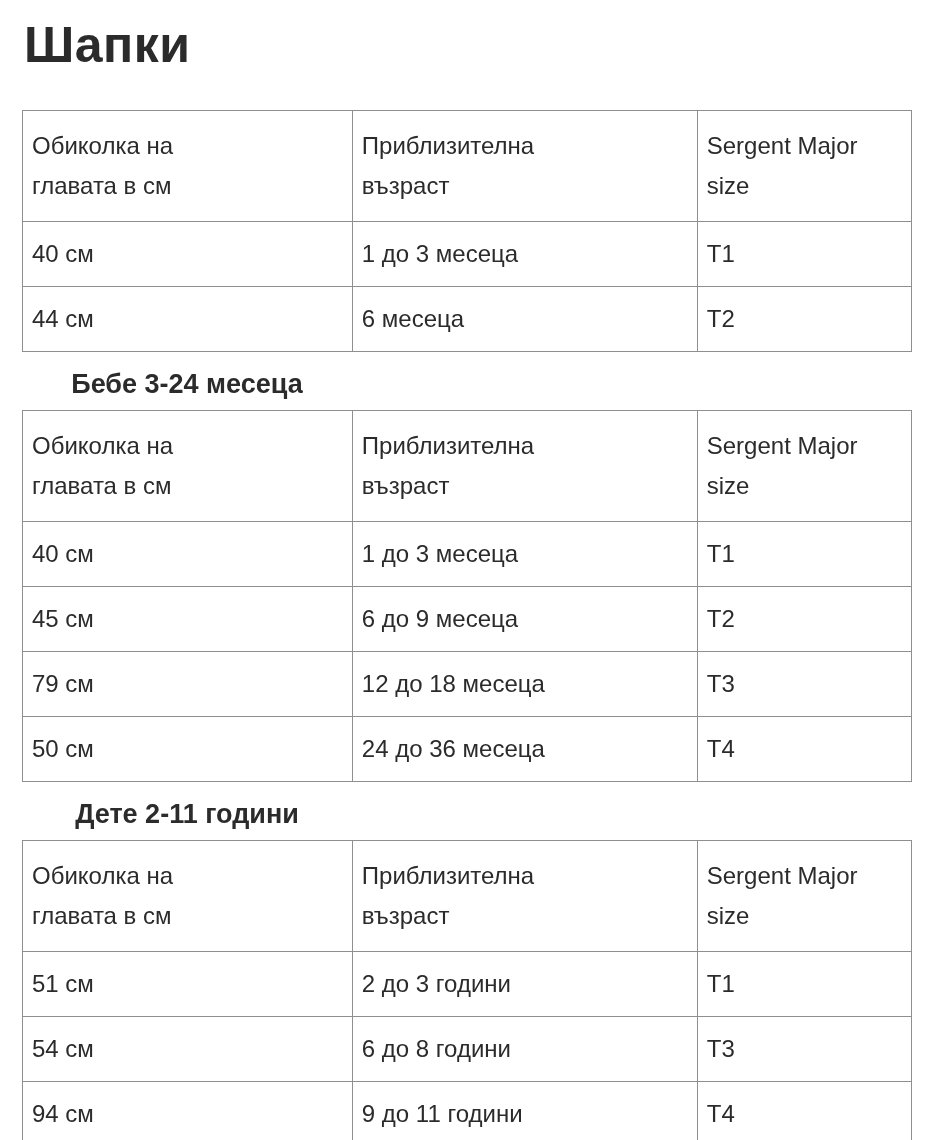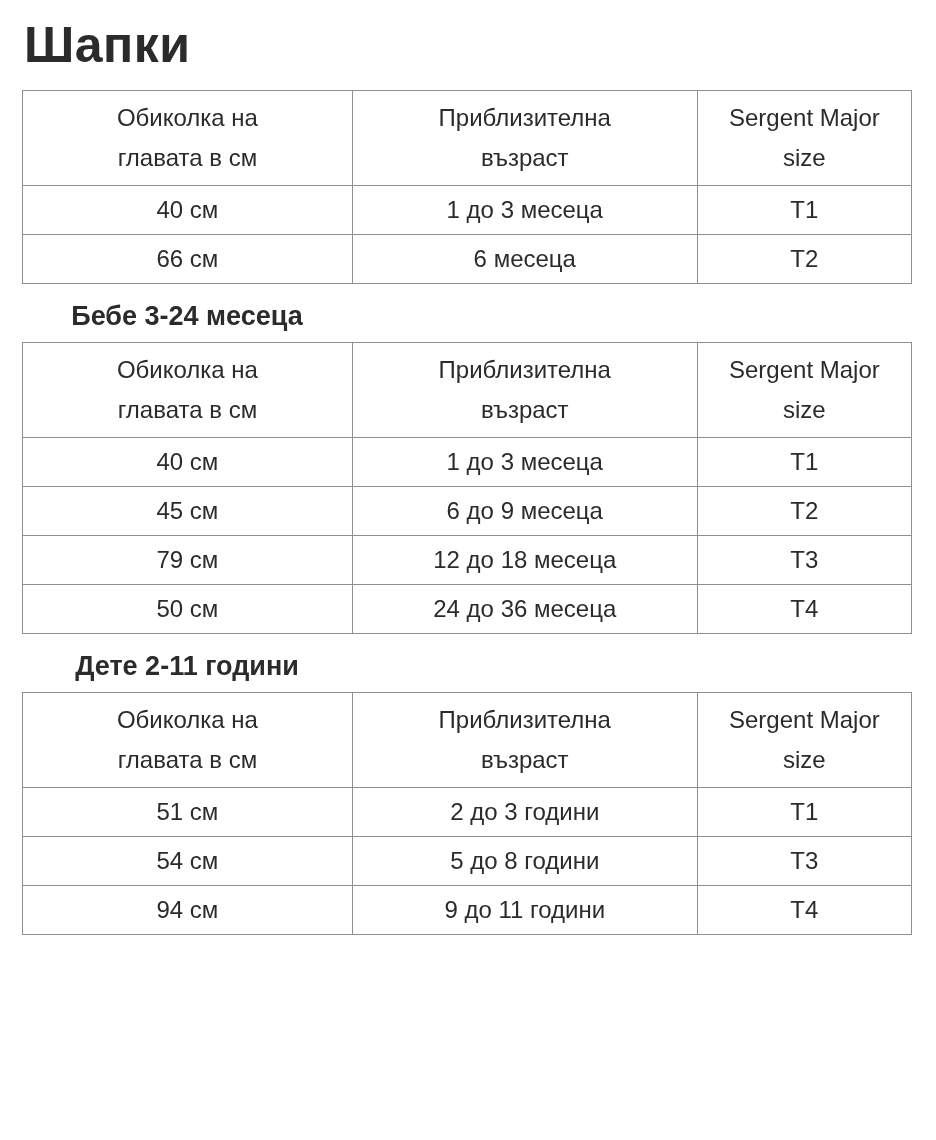--- a/index.html
+++ b/index.html
@@ -14,21 +14,21 @@
     -webkit-font-smoothing: antialiased;
   }
   .page {
     padding: 16px 24px 42px 22px;
   }
   .page-title {
     font-size: 50px;
     font-weight: 600;
     line-height: 58px;
     letter-spacing: 0.5px;
-    margin: 0 0 16px 2px;
+    margin: 0 0 36px 2px;
   }
   .size-section {
     margin: 0;
   }
   .section-heading {
     width: 330px;
     text-align: center;
     font-size: 27px;
     font-weight: 600;
     line-height: 40px;
@@ -39,25 +39,25 @@
     border-collapse: collapse;
     table-layout: fixed;
     width: 890px;
   }
   table.size-table col.c1 { width: 37.1%; }
   table.size-table col.c2 { width: 38.8%; }
   table.size-table col.c3 { width: 24.1%; }
   table.size-table th,
   table.size-table td {
     border: 1.5px solid #8f8f8f;
-    text-align: center;
+    text-align: left;
     vertical-align: middle;
     font-size: 24px;
     font-weight: 400;
-    padding: 2px 9px;
+    padding: 10px 9px;
     overflow: hidden;
   }
   table.size-table th {
     white-space: pre-line;
     line-height: 40px;
     height: 90px;
   }
   table.size-table td {
     line-height: 30px;
     height: 44px;
@@ -85,21 +85,21 @@
 възраст</th>
           <th>Sergent Major
 size</th>
         </tr>
         <tr>
           <td>40 см</td>
           <td>1 до 3 месеца</td>
           <td>T1</td>
         </tr>
         <tr>
-          <td>66 см</td>
+          <td>44 см</td>
           <td>6 месеца</td>
           <td>T2</td>
         </tr>
       </tbody>
     </table>
   </section>
 
   <section class="size-section">
     <div class="section-heading">Бебе 3-24 месеца</div>
     <table class="size-table">
@@ -158,21 +158,21 @@
           <th>Sergent Major
 size</th>
         </tr>
         <tr>
           <td>51 см</td>
           <td>2 до 3 години</td>
           <td>T1</td>
         </tr>
         <tr>
           <td>54 см</td>
-          <td>5 до 8 години</td>
+          <td>6 до 8 години</td>
           <td>T3</td>
         </tr>
         <tr>
           <td>94 см</td>
           <td>9 до 11 години</td>
           <td>T4</td>
         </tr>
       </tbody>
     </table>
   </section>

